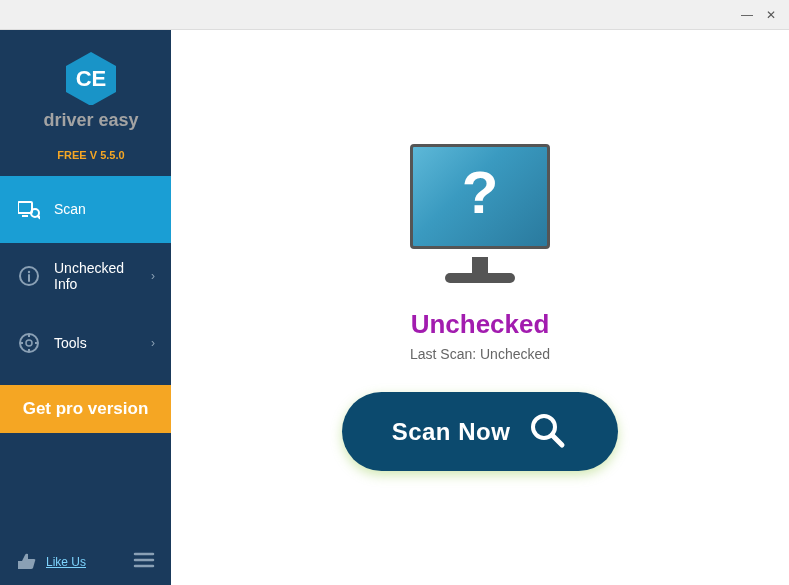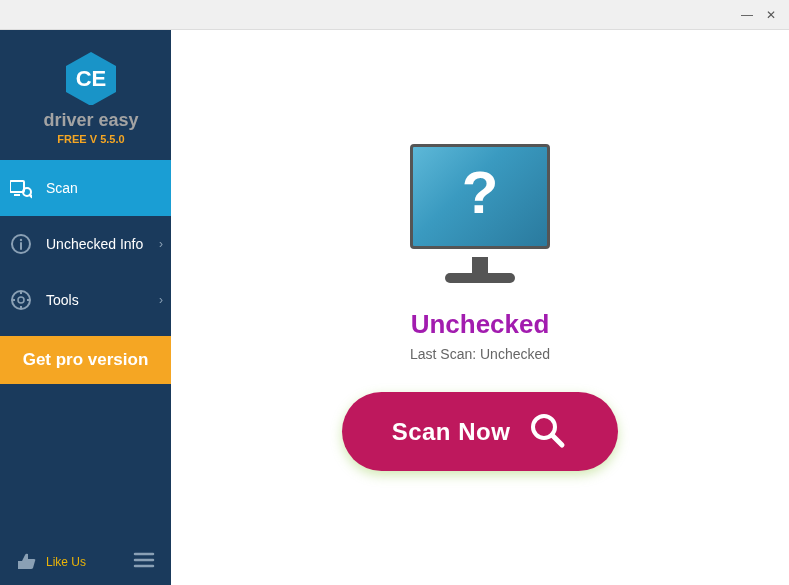--- a/index.html
+++ b/index.html
@@ -70,34 +70,34 @@
       font-size: 18px;
       font-weight: 600;
       line-height: 1.1;
       text-align: center;
     }
 
     .app-version {
       color: #f5a623;
       font-size: 11px;
       font-weight: 600;
-      margin-top: 2px;
+      margin-top: 18px;
     }
 
     .nav-items {
       flex: 1;
       display: flex;
       flex-direction: column;
     }
 
     .nav-item {
       display: flex;
       align-items: center;
-      padding: 0 8px;
-      height: 56px;
+      padding: 0 16px;
+      height: 67px;
       cursor: pointer;
       color: #cdd8e3;
       position: relative;
       transition: background 0.15s;
     }
 
     .nav-item.active {
       background: #1a9ed4;
     }
 
@@ -143,22 +143,23 @@
     }
 
     .like-us-area {
       display: flex;
       align-items: center;
       gap: 8px;
       cursor: pointer;
     }
 
     .like-us-label {
-      color: #eab308;
+      color: #7dd3fc;
       font-size: 12px;
+      text-decoration: underline;
     }
 
     
     .content-area {
       flex: 1;
       background: #fff;
       display: flex;
       flex-direction: column;
       align-items: center;
       justify-content: center;
@@ -220,21 +221,21 @@
       margin-bottom: 6px;
     }
 
     .last-scan-text {
       font-size: 14px;
       color: #666;
       margin-bottom: 30px;
     }
 
     .scan-now-btn {
-      background: #be185d;
+      background: #0c4a6e;
       border: none;
       border-radius: 40px;
       padding: 16px 50px;
       display: flex;
       align-items: center;
       gap: 14px;
       cursor: pointer;
       box-shadow: 0 4px 12px rgba(141, 198, 63, 0.4);
       transition: transform 0.1s;
     }

